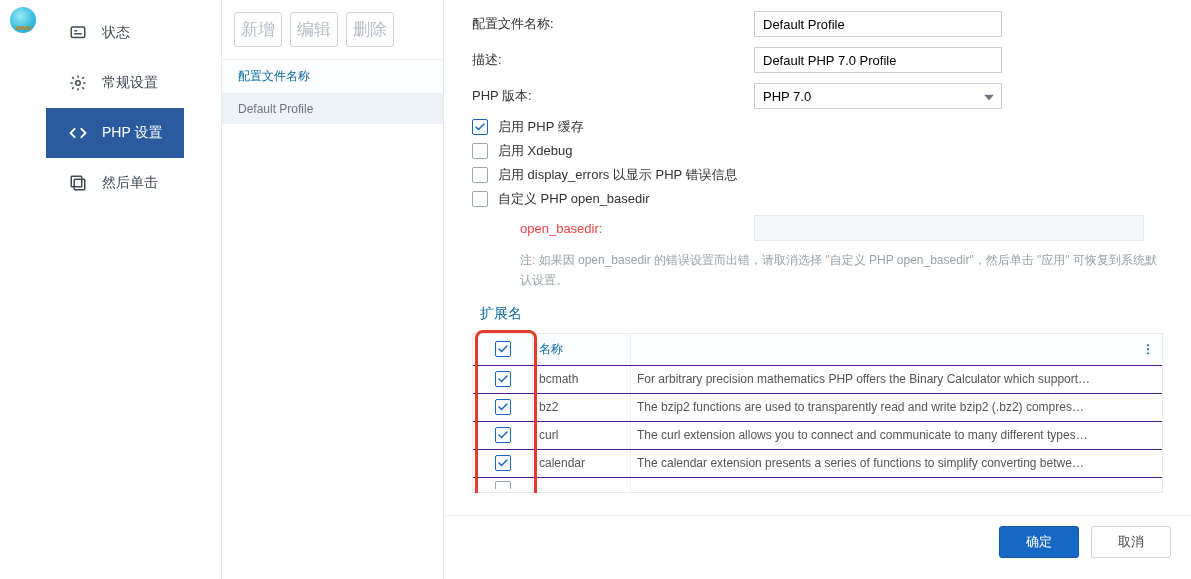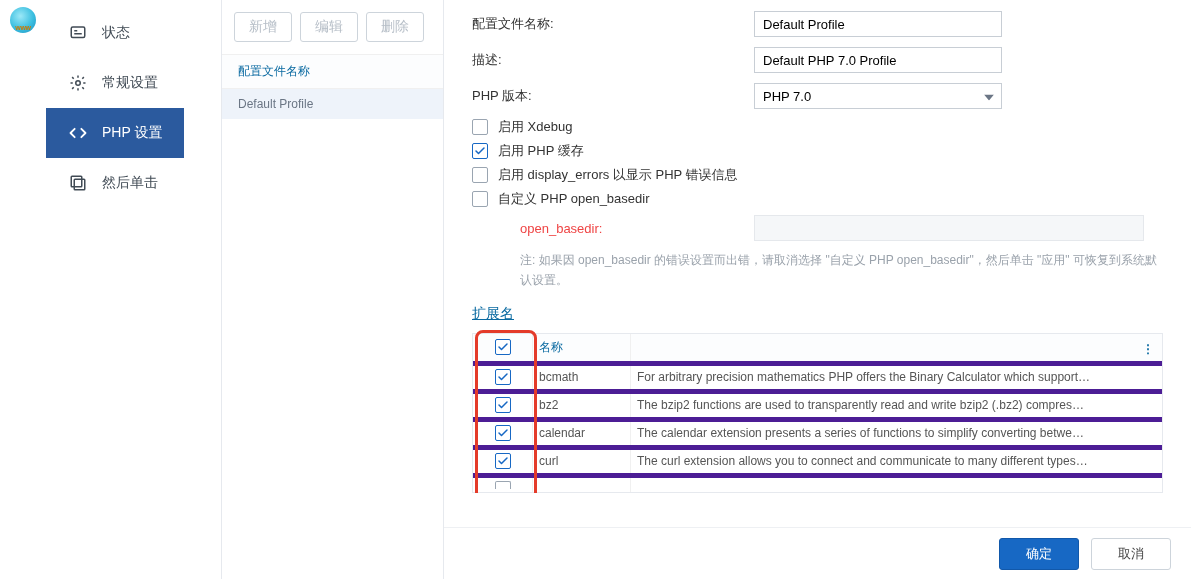--- a/index.html
+++ b/index.html
@@ -70,22 +70,22 @@
     }
     .toolbar {
       display: flex;
       gap: 8px;
       padding: 12px;
     }
     .btn {
       border: 1px solid #cdd4db;
       background: #fff;
       color: #333;
-      font-size: 14px;
-      padding: 5px 14px;
+      font-size: 17px;
+      padding: 5px 6px;
       border-radius: 3px;
       cursor: pointer;
     }
     .btn.disabled { color: #b6bec7; cursor: default; }
     .list-header {
       padding: 8px 16px;
       color: #0a6aa1;
       font-size: 12px;
       border-bottom: 1px solid #f0f0f0;
       border-top: 1px solid #f0f0f0;
@@ -153,49 +153,48 @@
     .hint {
       color: #9aa2ab;
       font-size: 12px;
       line-height: 1.7;
       margin: 6px 0 10px 48px;
       max-width: 640px;
     }
     .section-title {
       color: #0a6aa1;
       font-size: 14px;
-      margin: 14px 0 10px 0;
-      text-decoration: underline;
+      margin: 14px 0 10px 8px;
     }
     .ext-table {
       border: 1px solid #e6e9ee;
       position: relative;
     }
     .ext-head, .ext-row {
       display: flex;
       align-items: center;
-      border-bottom: 5px solid #4c1d95;
+      border-bottom: 1px solid #4c1d95;
       font-size: 12px;
     }
     .ext-head { height: 32px; color: #0a6aa1; background: #fcfdfe; position: relative; }
     .ext-row { height: 28px; }
     .col-chk { width: 60px; display: flex; justify-content: center; border-right: 1px solid #f0f0f0; align-self: stretch; align-items: center;}
     .col-name { width: 98px; padding: 0 6px; border-right: 1px solid #f0f0f0; color: #555; align-self: stretch; display:flex; align-items:center; overflow:hidden; }
     .col-desc { flex: 1; padding: 0 6px; color: #555; overflow: hidden; white-space: nowrap; text-overflow: ellipsis; align-self: stretch; display:flex; align-items:center;}
     .more-dots { position: absolute; right: 8px; top: 8px; color: #0a6aa1; cursor: pointer; font-weight: bold;}
     .ext-head .col-name, .ext-head .col-desc { color: #0a6aa1; }
     .highlight-box {
       position: absolute;
       border: 3px solid #e43b2a;
       border-radius: 8px;
       pointer-events: none;
     }
     .footer {
       position: absolute;
-      bottom: 0; right: 0; left: 0;
+      bottom: 12px; right: 0; left: 0;
       height: 52px;
       display: flex;
       justify-content: flex-end;
       align-items: center;
       gap: 12px;
       padding: 0 20px;
       background: #fff;
       border-top: 1px solid #eef0f3;
     }
     .btn-primary {
@@ -296,32 +295,32 @@
           <input class="text-input" readonly="" value="PHP 7.0" style="">
           <span class="caret">
             <svg width="10" height="6" viewBox="0 0 10 6">
                 <path d="M0 0l5 6 5-6z" fill="#6b7685"></path>
               </svg>
           </span>
         </div>
       </div>
 
       <div class="check-row">
-        <span class="chk">
-          
-        </span>
-        <span>启用 Xdebug</span>
-      </div>
-      <div class="check-row">
         <span class="chk checked">
           <svg width="12" height="12" viewBox="0 0 24 24">
               <path d="M4 12l5 5L20 6" fill="none" stroke="#1768c4" stroke-width="3" stroke-linecap="round" stroke-linejoin="round"></path>
             </svg>
         </span>
         <span>启用 PHP 缓存</span>
+      </div>
+      <div class="check-row">
+        <span class="chk">
+          
+        </span>
+        <span>启用 Xdebug</span>
       </div>
       <div class="check-row">
         <span class="chk">
           
         </span>
         <span>启用 display_errors 以显示 PHP 错误信息</span>
       </div>
       <div class="check-row">
         <span class="chk">
           
@@ -374,33 +373,33 @@
           <div class="col-desc">The bzip2 functions are used to transparently read and write bzip2 (.bz2) compres…</div>
         </div>
         <div class="ext-row">
           <div class="col-chk">
               <span class="chk checked">
                 <svg width="12" height="12" viewBox="0 0 24 24">
                   <path d="M4 12l5 5L20 6" fill="none" stroke="#1768c4" stroke-width="3" stroke-linecap="round" stroke-linejoin="round"></path>
                 </svg>
               </span>
             </div>
-          <div class="col-name">calendar</div>
-          <div class="col-desc">The calendar extension presents a series of functions to simplify converting betwe…</div>
+          <div class="col-name">curl</div>
+          <div class="col-desc">The curl extension allows you to connect and communicate to many different types…</div>
         </div>
         <div class="ext-row">
           <div class="col-chk">
               <span class="chk checked">
                 <svg width="12" height="12" viewBox="0 0 24 24">
                   <path d="M4 12l5 5L20 6" fill="none" stroke="#1768c4" stroke-width="3" stroke-linecap="round" stroke-linejoin="round"></path>
                 </svg>
               </span>
             </div>
-          <div class="col-name">curl</div>
-          <div class="col-desc">The curl extension allows you to connect and communicate to many different types…</div>
+          <div class="col-name">calendar</div>
+          <div class="col-desc">The calendar extension presents a series of functions to simplify converting betwe…</div>
         </div>
         <div class="ext-row partial">
           <div class="col-chk">
               <span class="chk"></span>
             </div>
           <div class="col-name"></div>
           <div class="col-desc"></div>
         </div>
 
         <div class="highlight-box" style="left:2px; top:-4px; width:62px; height:186px;"></div>

